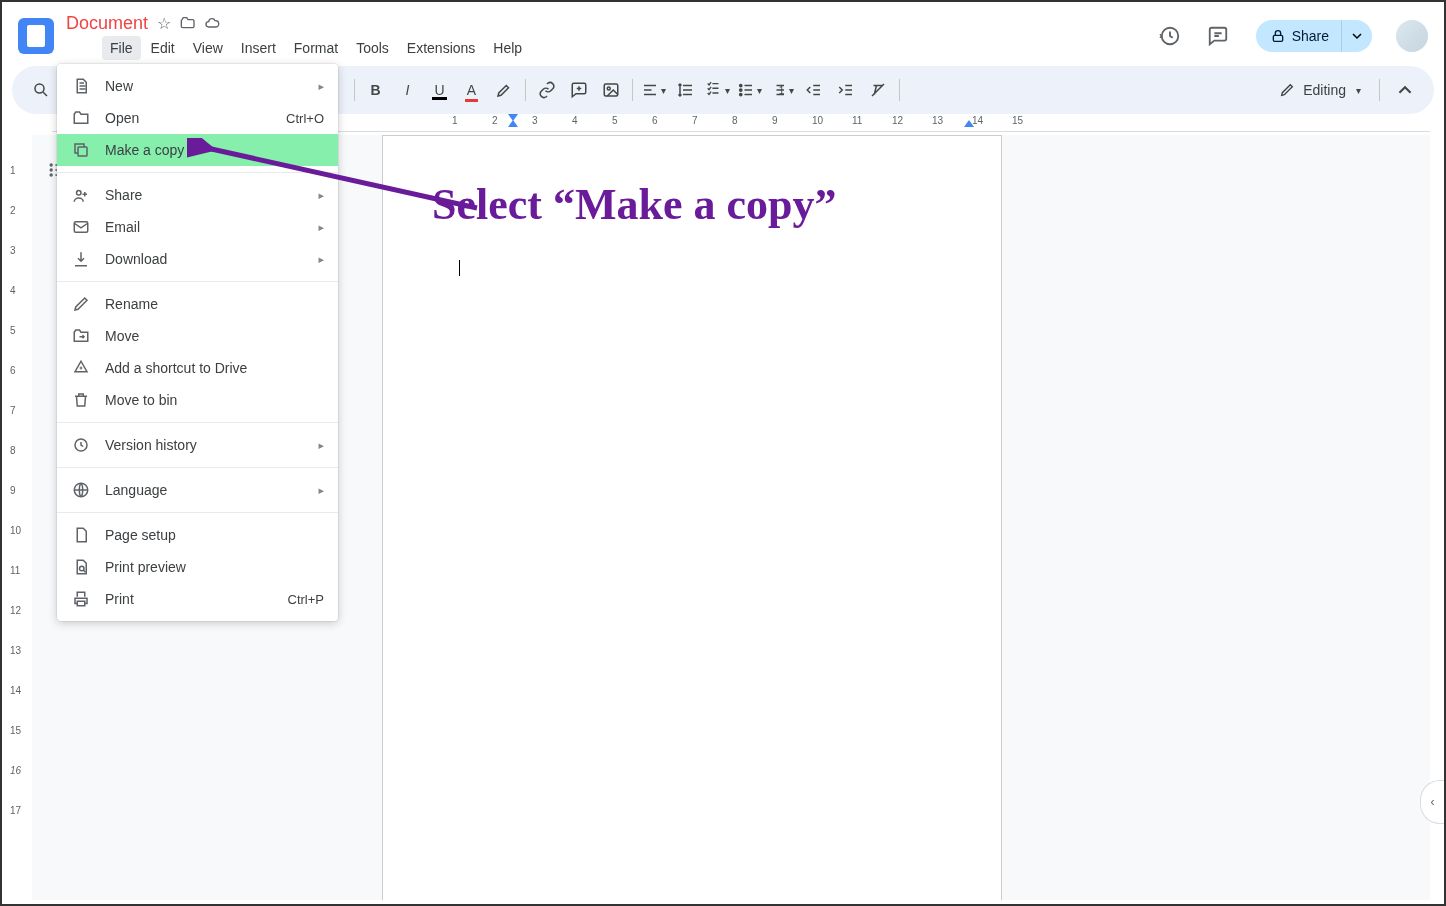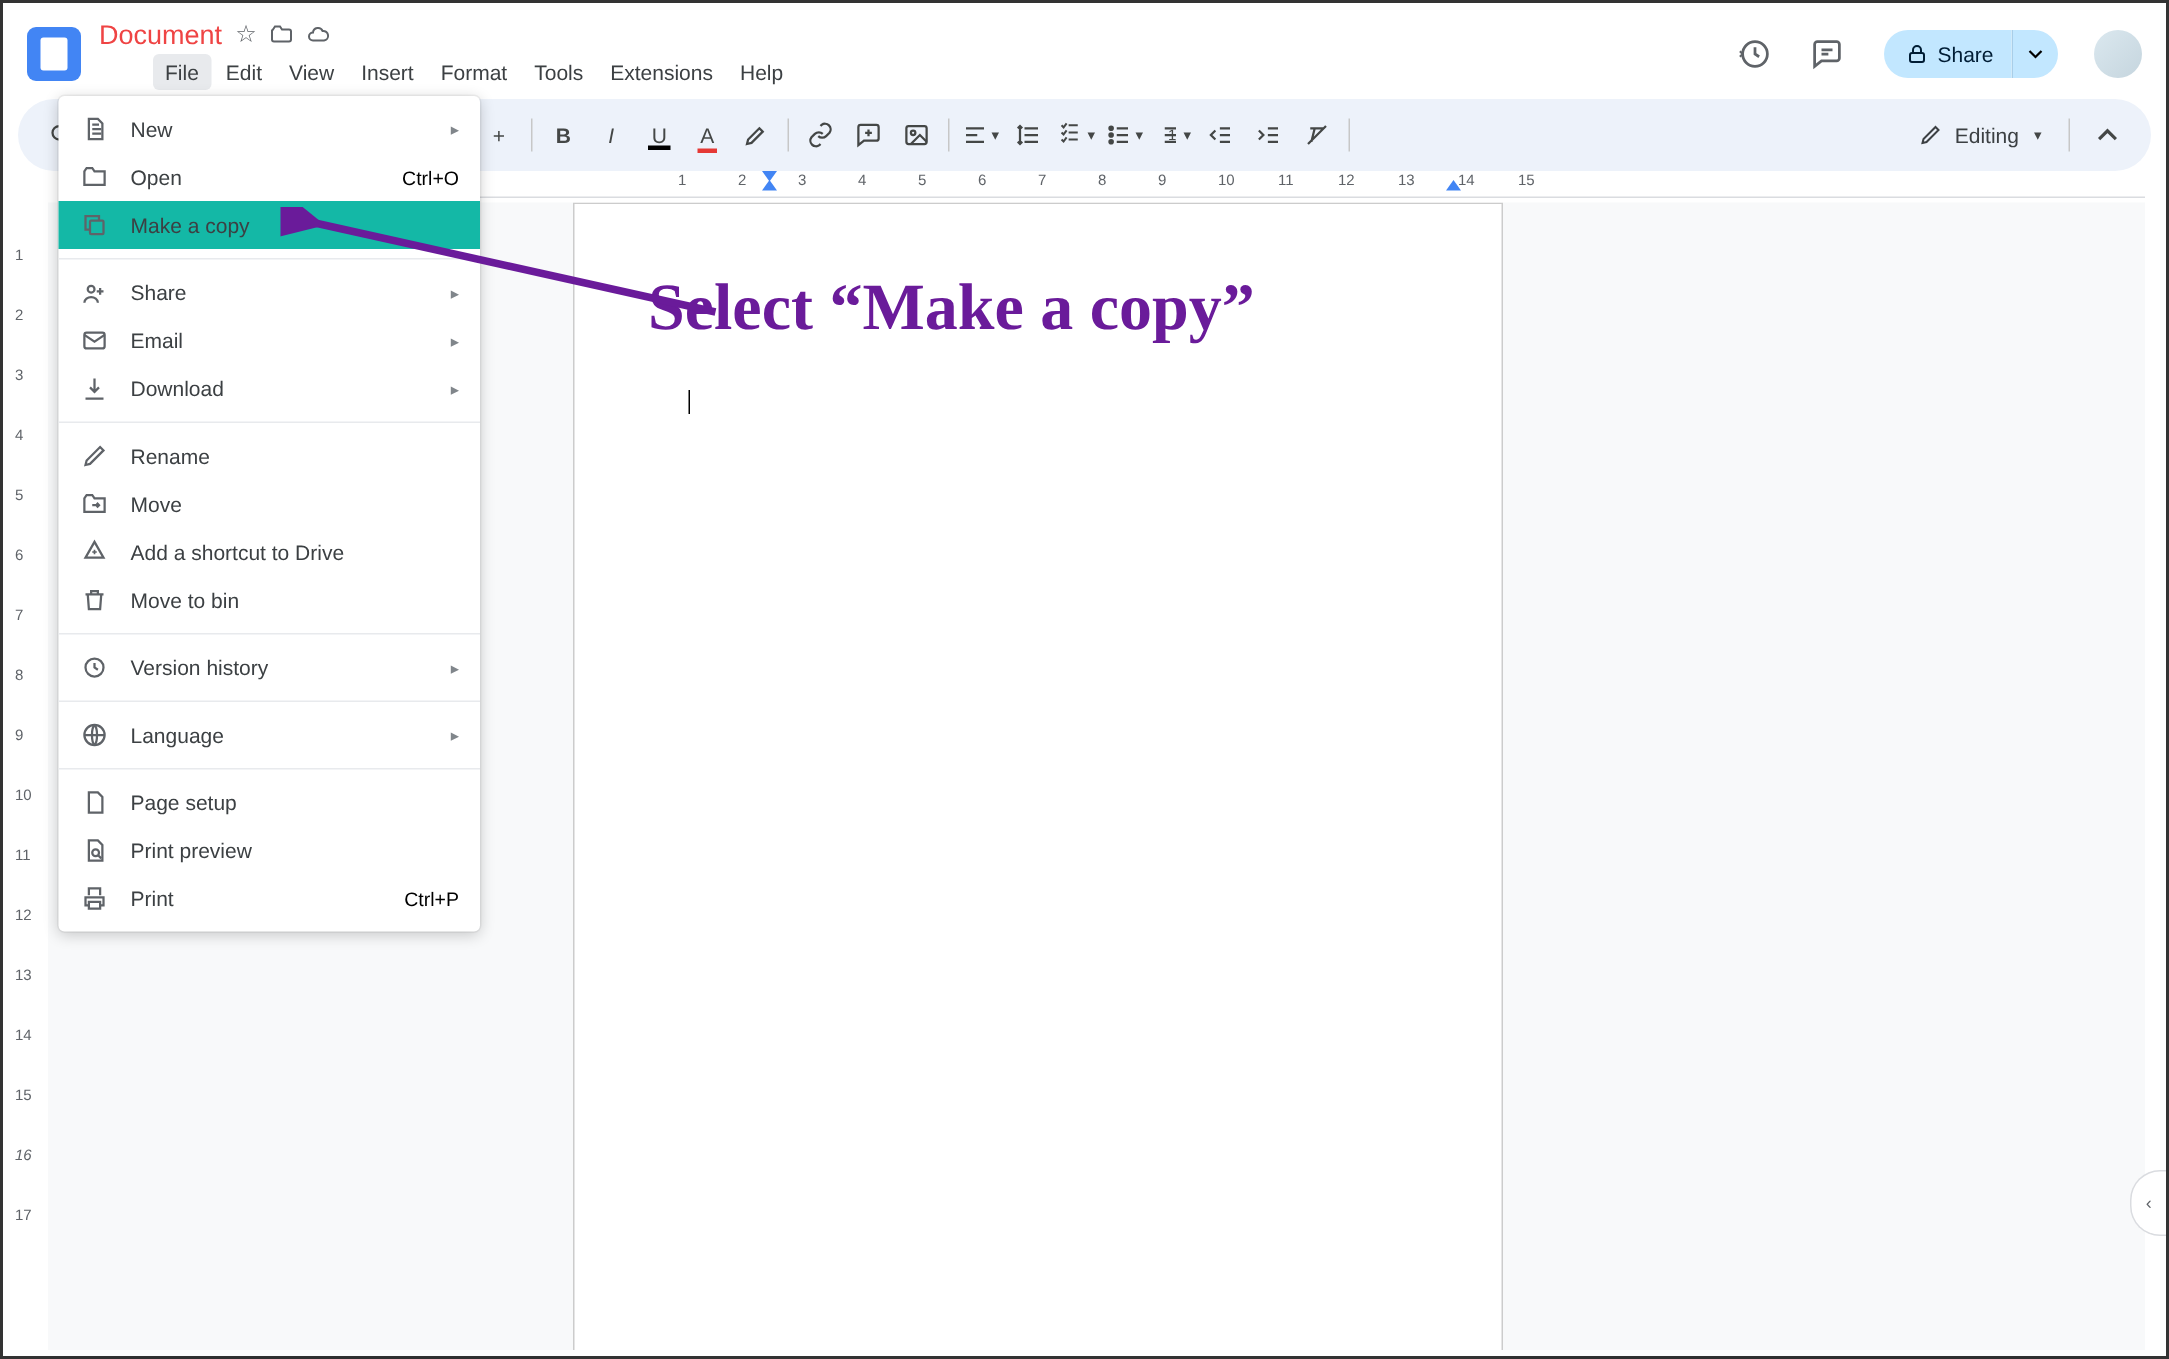--- a/index.html
+++ b/index.html
@@ -47,26 +47,26 @@
 
 .ruler-v { position:absolute; left:6px; top:133px; width:18px; bottom:4px; background:#fff; font-size:10px; color:#5f6368;}
 .ruler-v .vt{ position:absolute; left:2px;}
 
 .docarea { position:absolute; left:30px; right:14px; top:133px; bottom:4px; background:#f8f9fa; overflow:hidden;}
 .outline-btn{ position:absolute; left:8px; top:18px; width:34px;height:34px; display:flex;align-items:center;justify-content:center; color:#5f6368;}
 .page { position:absolute; left:350px; top:0; width:620px; bottom:-50px; background:#fff; border:1px solid #ccc;}
 .cursor { position:absolute; left:76px; top:124px; width:1px; height:16px; background:#000;}
 
 
-.dropdown { position:absolute; left:37px; top:62px; width:281px; background:#fff; border-radius: 4px; box-shadow: 0 2px 10px rgba(0,0,0,.2), 0 0 0 1px rgba(0,0,0,.05); padding: 6px 0; z-index:10;}
+.dropdown { position:absolute; left:55px; top:62px; width:281px; background:#fff; border-radius: 4px; box-shadow: 0 2px 10px rgba(0,0,0,.2), 0 0 0 1px rgba(0,0,0,.05); padding: 6px 0; z-index:10;}
 .menu-row { display:flex; align-items:center; padding: 6px 14px; font-size:14px; color:#3c4043; gap:14px; min-height:32px; }
-.menu-row.hl { background:#14b8a6;}
+.menu-row.hl { background:#86efac;}
 .menu-ico { width:20px; height:20px; color:#5f6368; display:flex;align-items:center;justify-content:center; flex-shrink:0;}
 .menu-lbl{ flex:1;}
-.menu-sc{ color:#000000; font-size:13px;}
+.menu-sc{ color:#404040; font-size:13px;}
 .menu-sub{ color:#80868b; font-size:11px;}
 .menu-sep{ height:1px; background:#e8eaed; margin:6px 0;}
 
 
 .annot { position:absolute; left:430px; top:177px; font-family: 'Comic Sans MS','Segoe Script',cursive; font-size:44px; font-weight:700; color:#6a1b9a; z-index:5; white-space:nowrap;}
 .arrow-svg{ position:absolute; left:185px; top:136px; z-index:12; pointer-events:none;}
 
 .collapse-chev{ position:absolute; right:0; bottom:80px; width:24px;height:44px; background:#fff; border:1px solid #dadce0; border-right:none; border-radius: 20px 0 0 20px; display:flex;align-items:center;justify-content:center; color:#5f6368; font-size:12px;}
 small{font-size:10px;}
 </style>

